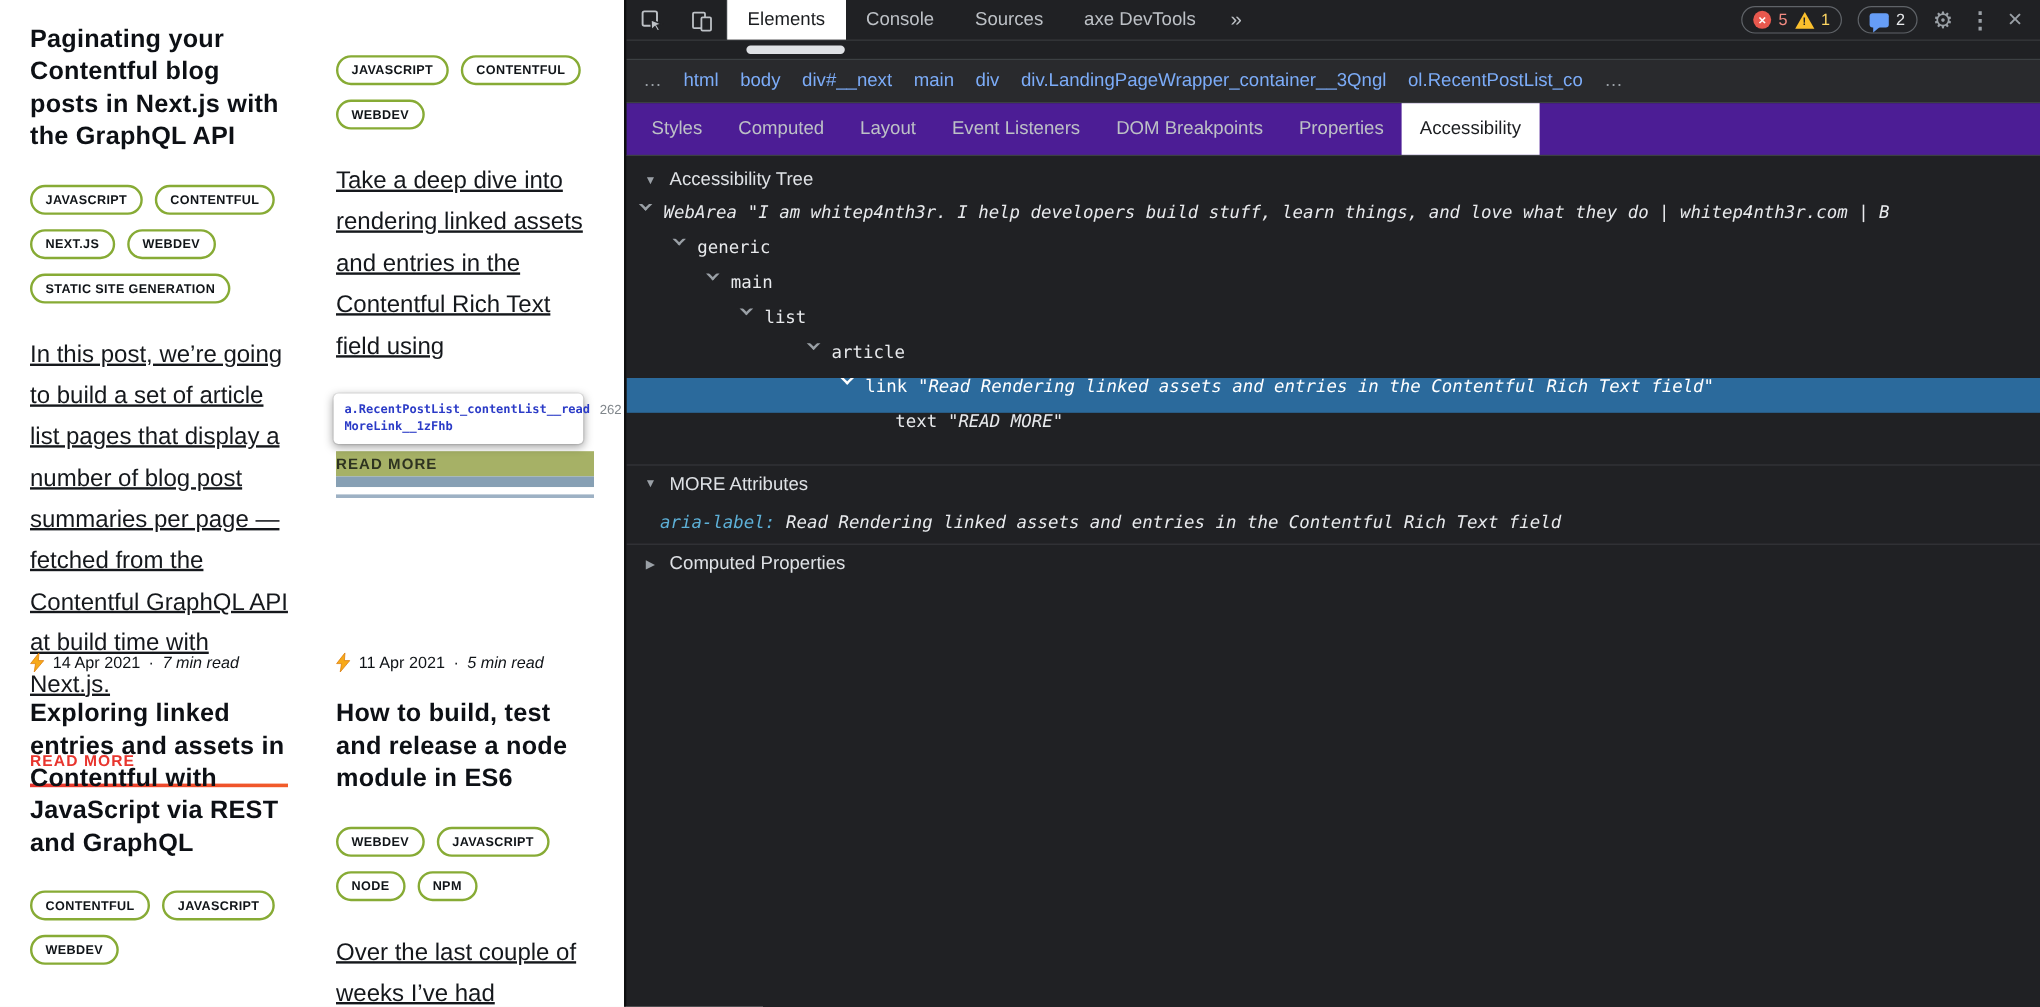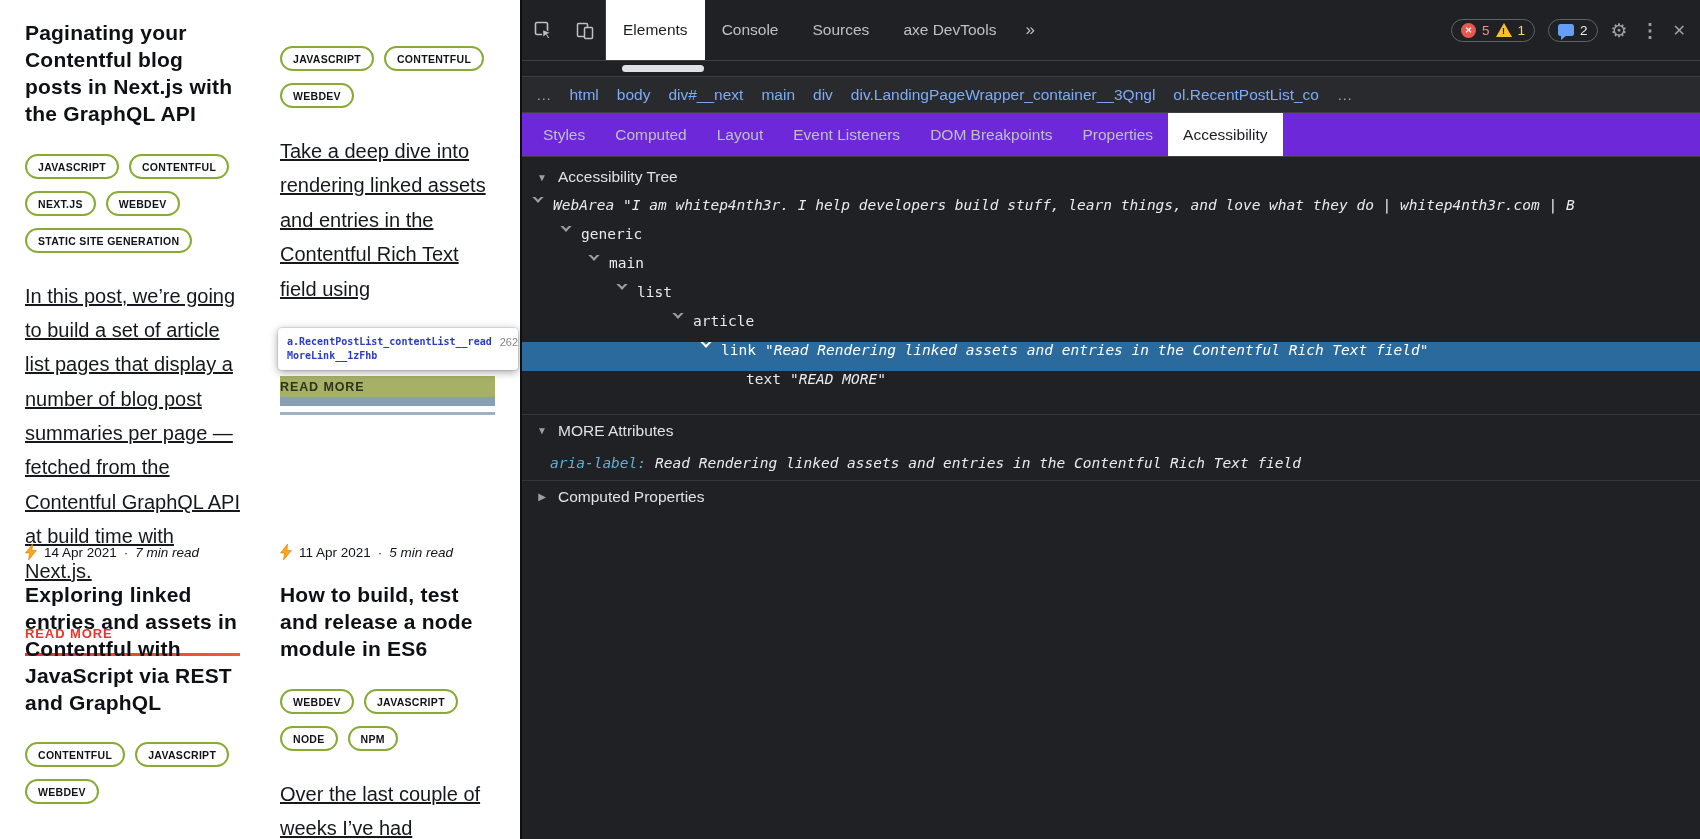--- a/index.html
+++ b/index.html
@@ -19,36 +19,36 @@
   .excerpt { margin-top:26px; font-size:20px; line-height:1.72; color:#15181c;text-decoration:underline; }
   .readmore { margin-top:38px; font-size:13px; font-weight:800; letter-spacing:.9px; color:#e8352e; }
   .readline { margin-top:12px; height:3px; background:linear-gradient(90deg,#e8352e,#f25c2a); }
   .meta { display:flex; align-items:center; gap:7px; font-size:13.5px; color:#101418; }
   .meta .rt { font-style:italic; }
   .meta .dot { color:#101418; }
   .card-bottom .card-title { margin-top:22px; }
   .card-bottom .excerpt { margin-top:26px; }
 
   
-  .inspect-tooltip { position:absolute; left:278px; top:316px; width:240px; background:#fff; border-radius:4px;
+  .inspect-tooltip { position:absolute; left:278px; top:316px; width:208px; background:#fff; border-radius:4px;
                      box-shadow:0 2px 8px rgba(0,0,0,.38), 0 0 0 1px rgba(0,0,0,.08); padding:7px 9px; z-index:6;
                      display:flex; justify-content:space-between; gap:8px; }
   .tt-sel { font-family:"DejaVu Sans Mono", monospace; font-size:10px; font-weight:700; color:#2b3bc7; line-height:1.4; }
   .tt-size { font-size:11px; color:#80868b; white-space:nowrap; margin-top:1px; }
   .hl-box { position:absolute; left:280px; top:364px; width:215px; z-index:5; }
   .hl-top { height:21px; background:#a6b166; display:flex; align-items:center;
             font-size:12.5px; font-weight:800; letter-spacing:.9px; color:#2e3320; }
   .hl-mid { height:9px; background:#87a0b4; }
   .hl-gap { height:6px; background:#fff; }
   .hl-line { height:3px; background:#9db1c4; }
 
   
   .devtools { position:absolute; left:520px; top:0; width:1180px; height:839px; background:#202124;
               color:#bdc1c6; display:flex; flex-direction:column; overflow:hidden; border-left:2px solid #0e0f10; }
-  .dt-toolbar { height:61px; flex:none; display:flex; align-items:stretch; background:#202124; border-bottom:1px solid #3c4043; }
+  .dt-toolbar { height:34px; flex:none; display:flex; align-items:stretch; background:#202124; border-bottom:1px solid #3c4043; }
   .tool-btn { width:42px; display:flex; align-items:center; justify-content:center; flex:none; }
   .tool-btn.sep { border-right:1px solid #3c4043; }
   .dt-tabs { display:flex; align-items:stretch; }
   .dt-tab { padding:0 17px; display:flex; align-items:center; font-size:15.5px; color:#bdc1c6; white-space:nowrap; }
   .dt-tab.active { background:#ffffff; color:#1a1c1f; }
   .dt-tab.more { font-size:17px; padding:0 12px; }
   .dt-right { margin-left:auto; display:flex; align-items:center; gap:13px; padding-right:14px; }
   .badge-group { display:flex; align-items:center; gap:6px; border:1px solid #5f6368; border-radius:13px; padding:3px 9px; }
   .err-ico { width:15px; height:15px; border-radius:50%; background:#e8584e; color:#fff; font-size:8.5px; font-weight:700;
              display:flex; align-items:center; justify-content:center; }
@@ -66,21 +66,21 @@
   .gear { font-size:19px; } .kebab { font-size:19px; font-weight:700; } .close { font-size:16px; }
 
   .dt-sliver { height:16px; flex:none; background:#202124; position:relative; border-bottom:1px solid #3c4043; }
   .hthumb { position:absolute; left:100px; top:4px; width:82px; height:7px; border-radius:4px; background:#dfe1e5; }
 
   .dt-crumbs { height:36px; flex:none; display:flex; align-items:center; gap:18px; padding:0 14px;
                background:#292a2d; border-bottom:1px solid #3c4043; font-size:15.5px; white-space:nowrap; overflow:hidden; }
   .crumb { color:#7cacf8; }
   .crumb-ellipsis { color:#9aa0a6; }
 
-  .dt-subtabs { height:44px; flex:none; display:flex; align-items:stretch; background:#6d28d9;
+  .dt-subtabs { height:44px; flex:none; display:flex; align-items:stretch; background:#4c1d95;
                 border-bottom:1px solid #3c4043; padding-left:6px; }
   .sub-tab { padding:0 15px; display:flex; align-items:center; font-size:15.5px; color:#bdc1c6; white-space:nowrap; }
   .sub-tab.active { background:#ffffff; color:#1b1d20; }
 
   .dt-panel { flex:1; background:#202124; overflow:hidden; }
   .sec-head { display:flex; align-items:center; gap:10px; height:32px; padding:0 14px; color:#dfe2e6;
               font-size:15.5px; border-top:1px solid #35363a; }
   .sec-head.first { border-top:none; margin-top:4px; }
   .tri { color:#9aa0a6; font-size:10px; width:12px; text-align:center; }
 

